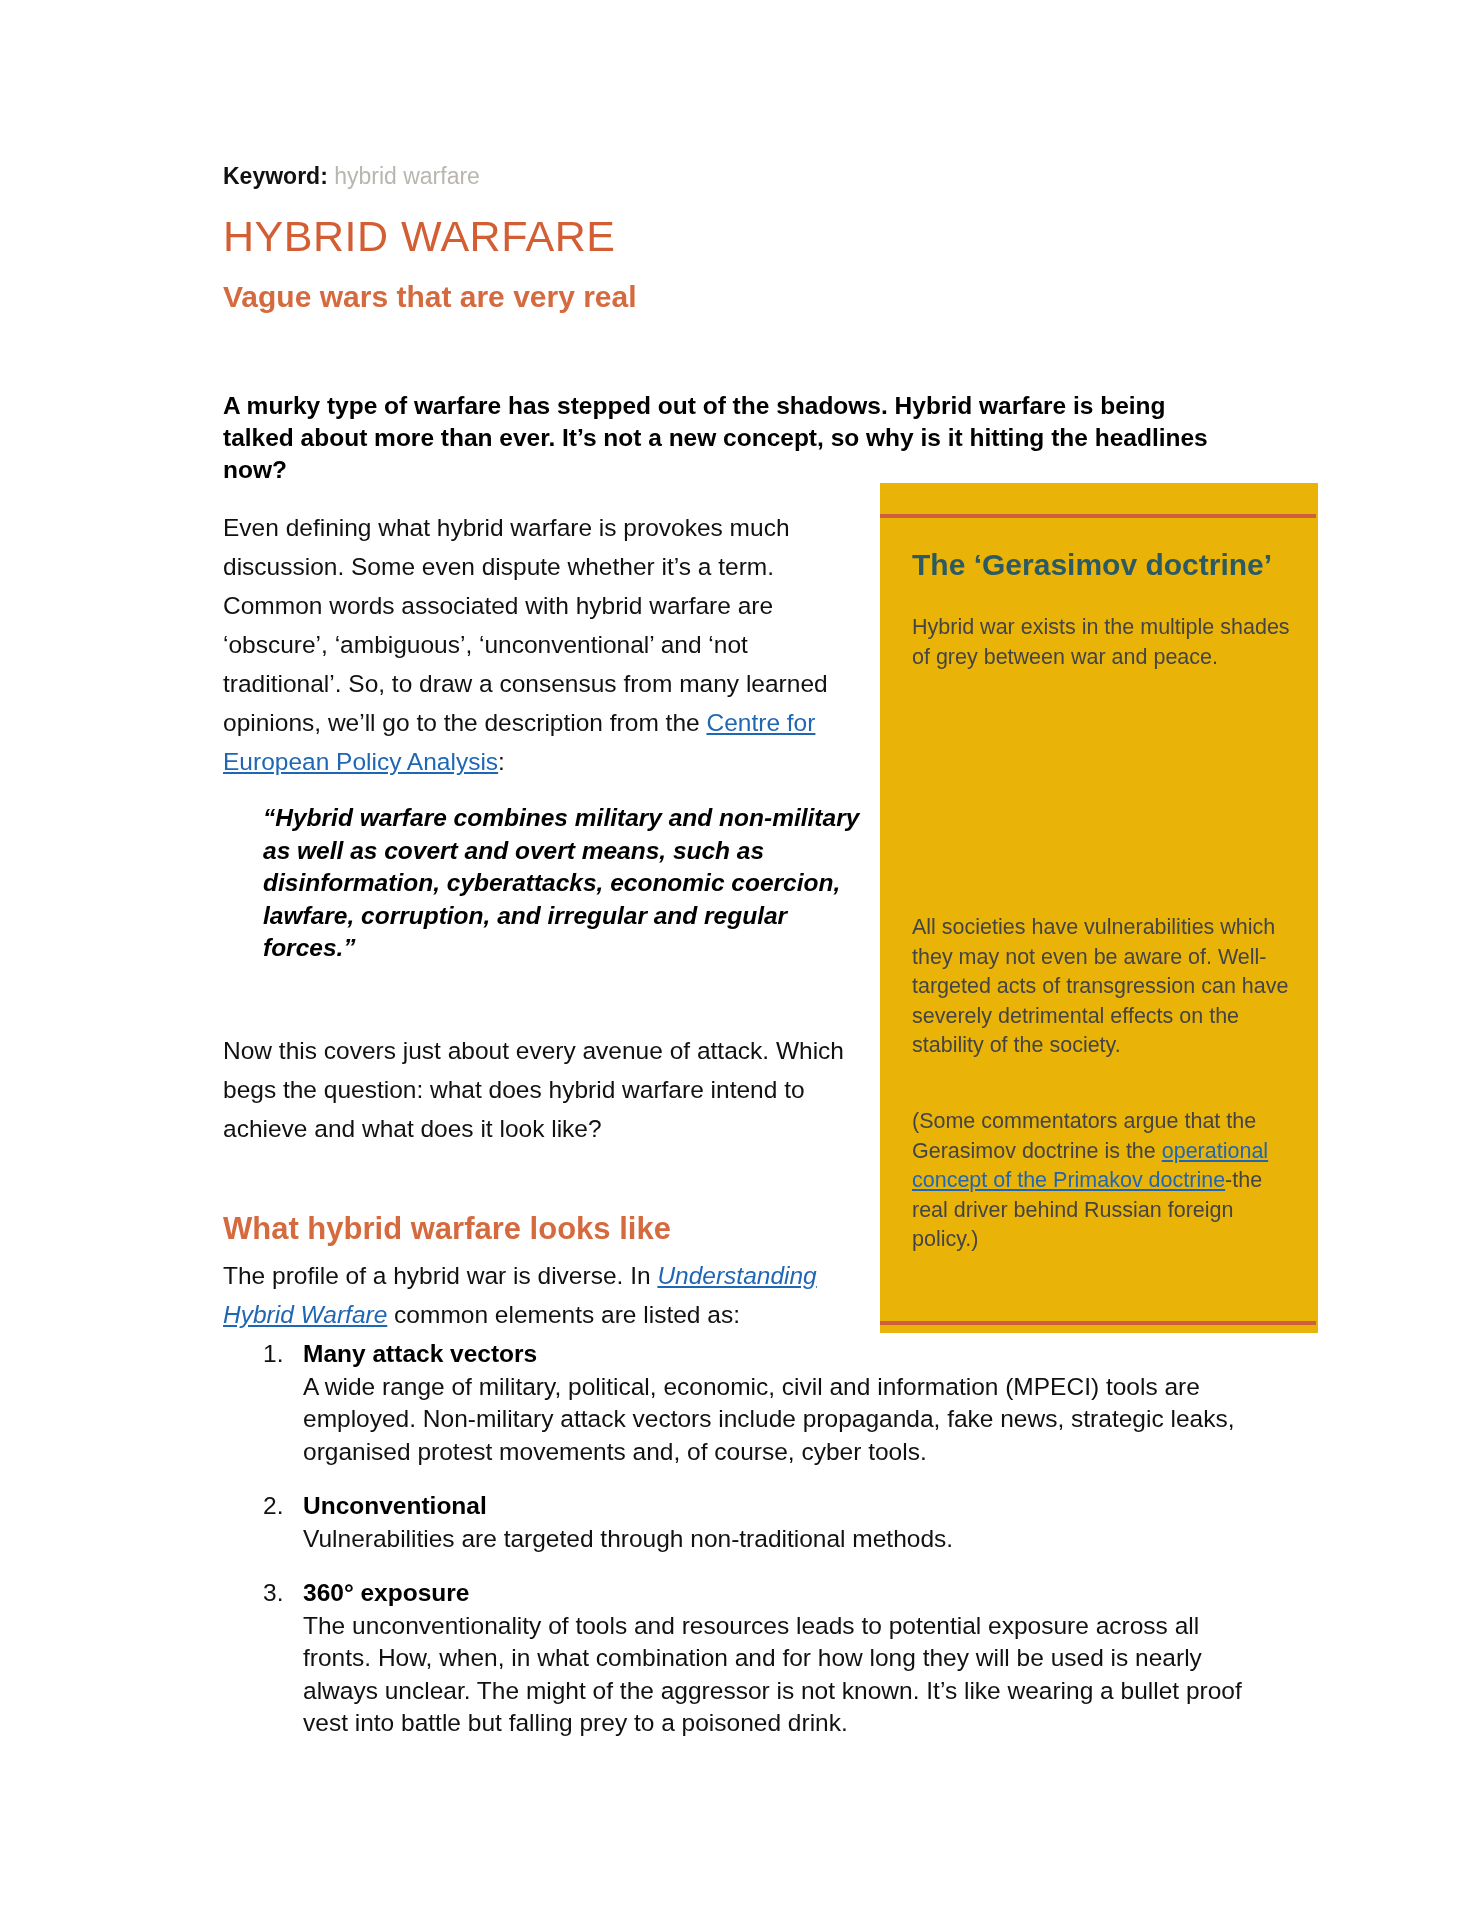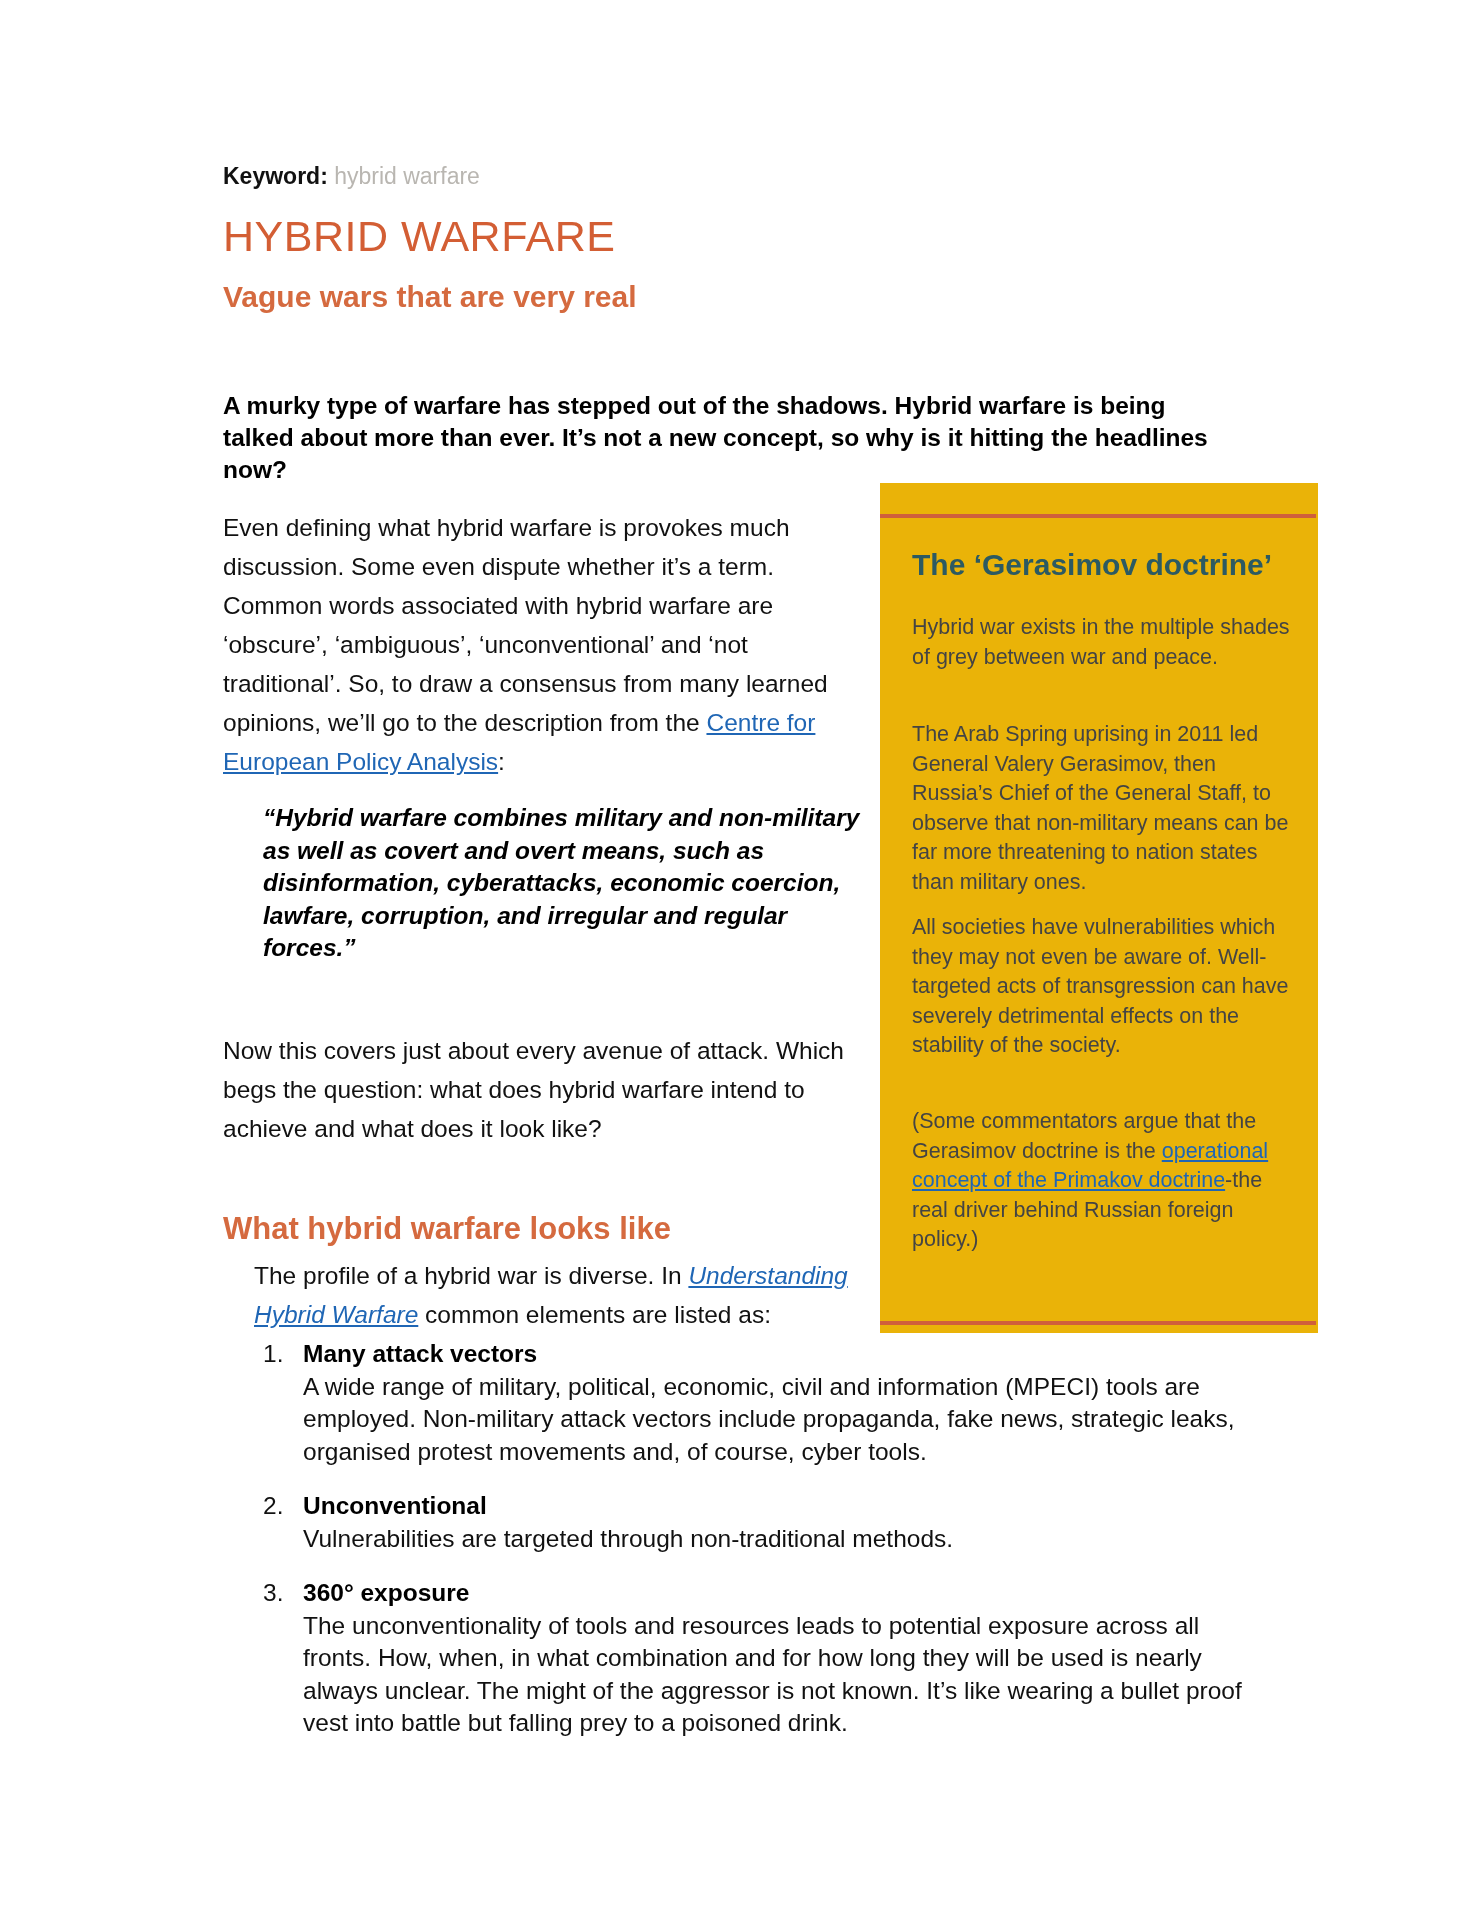--- a/index.html
+++ b/index.html
@@ -10,21 +10,21 @@
   .keyword .kw-val { color:#b9b6b1; font-weight:normal; }
   .title { left:223px; top:212px; font-size:43px; color:#d35e34; letter-spacing:0.5px; }
   .subtitle { left:223px; top:280px; font-size:30px; font-weight:bold; color:#d56a3f; }
   .lead { left:223px; top:390px; width:1010px; font-size:24.5px; font-weight:bold; line-height:32px; color:#000; }
   .body-text { font-size:24.5px; line-height:39px; color:#111; }
   .p1 { left:223px; top:508px; width:640px; }
   .link { color:#1f66b5; text-decoration:underline; }
   .quote { left:263px; top:802px; width:610px; font-size:24.5px; line-height:32.5px; font-weight:bold; font-style:italic; color:#000; }
   .p2 { left:223px; top:1031px; width:640px; }
   .h2 { left:223px; top:1195px; font-size:31px; font-weight:bold; color:#d56a3f;margin-top:16px; }
-  .p3 { left:223px; top:1256px; width:640px;margin-left:31px; }
+  .p3 { left:223px; top:1256px; width:640px; }
   .sidebar { left:880px; top:483px; width:438px; height:850px; background:#eab308; }
   .sb-rule { position:absolute; left:0; width:436px; height:4px; background:#cf5f3c; }
   .sb-title { position:absolute; left:32px; top:65px; font-size:30px; font-weight:bold; color:#2c5a62; }
   .sb-para { position:absolute; left:32px; width:390px; font-size:21.5px; line-height:29.5px; color:#444; }
   .list { left:263px; top:1338px; width:1000px; }
   .li { position:relative; padding-left:40px; margin-bottom:22px; font-size:24.5px; line-height:32.5px; color:#111; }
   .li .num { position:absolute; left:0; top:0; }
   .li .head { font-weight:bold; display:block; color:#000; }
 </style>
 </head>
@@ -51,21 +51,20 @@
 <div class="abs h2">What hybrid warfare looks like</div>
 
 <div class="abs body-text p3">
   <span>The profile of a hybrid war is diverse. In </span><a class="link" style="font-style:italic">Understanding Hybrid Warfare</a><span> common elements are listed as:</span>
 </div>
 
 <div class="abs sidebar">
   <div class="sb-rule" style="top:31px"></div>
   <div class="sb-title">The ‘Gerasimov doctrine’</div>
   <div class="sb-para" style="top:130px">Hybrid war exists in the multiple shades of grey between war and peace.</div>
-  <div class="sb-para" style="top:237px">The Arab Spring uprising in 2011 led General Valery Gerasimov, then Russia’s Chief of the General Staff, to observe that non-military means can be far more threatening to nation states than military ones.</div>
   <div class="sb-para" style="top:430px">All societies have vulnerabilities which they may not even be aware of. Well-targeted acts of transgression can have severely detrimental effects on the stability of the society.</div>
   <div class="sb-para" style="top:624px">
     <span>(Some commentators argue that the Gerasimov doctrine is the </span><a class="link">operational concept of the Primakov doctrine</a><span>-the real driver behind Russian foreign policy.)</span>
   </div>
   <div class="sb-rule" style="top:838px"></div>
 </div>
 
 <div class="abs list">
   <div class="li">
     <span class="num">1.</span>

